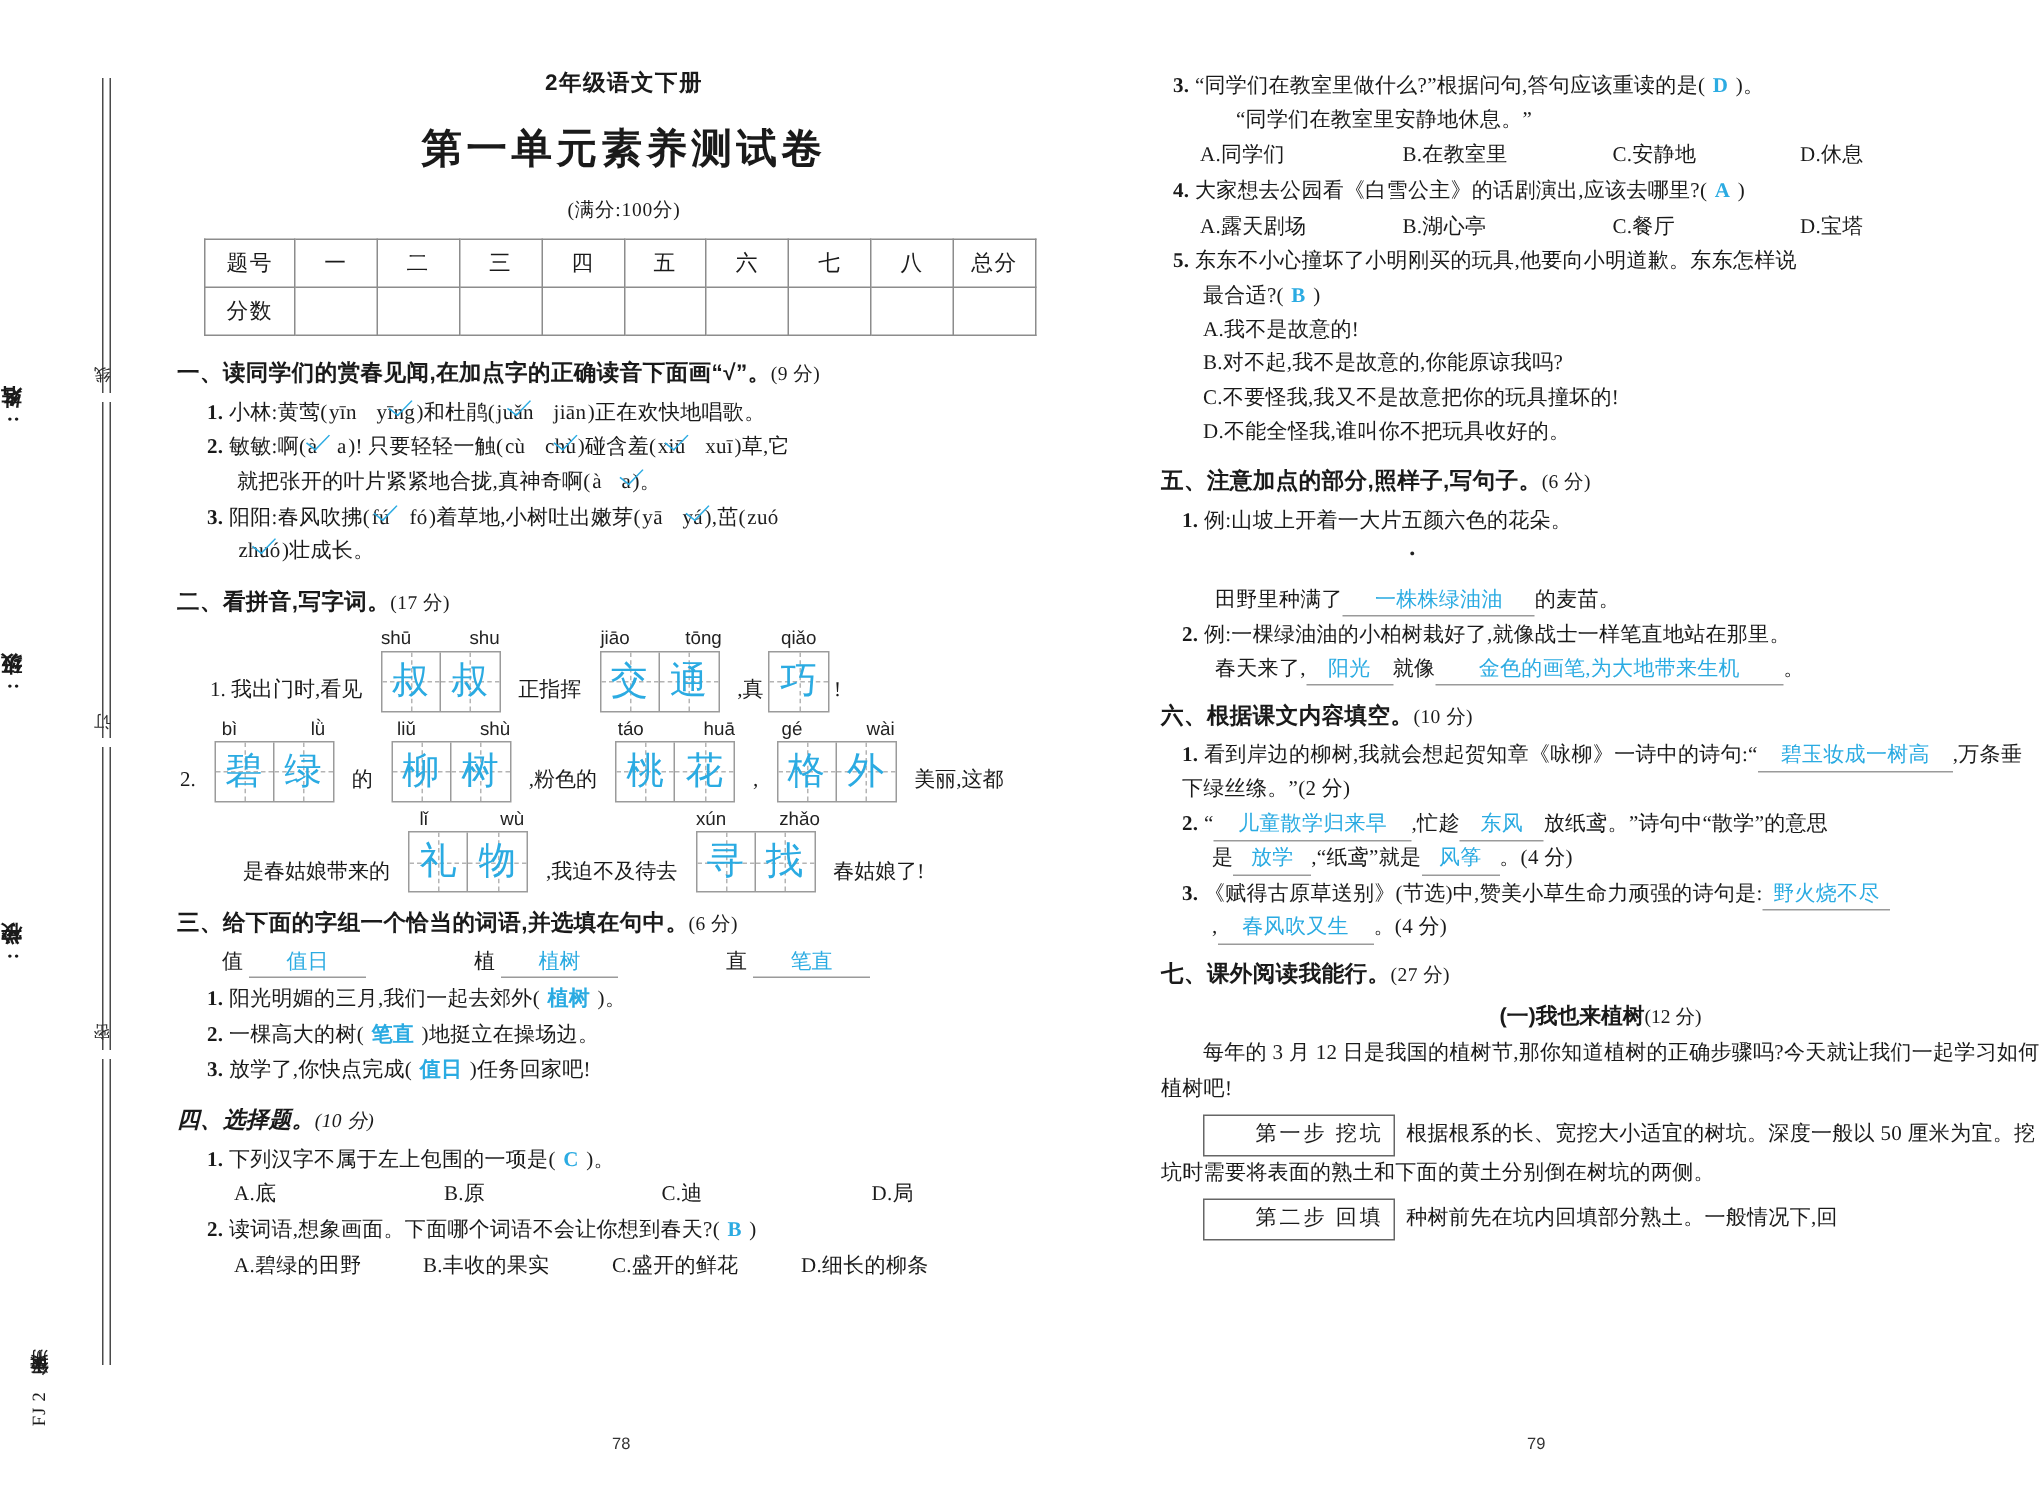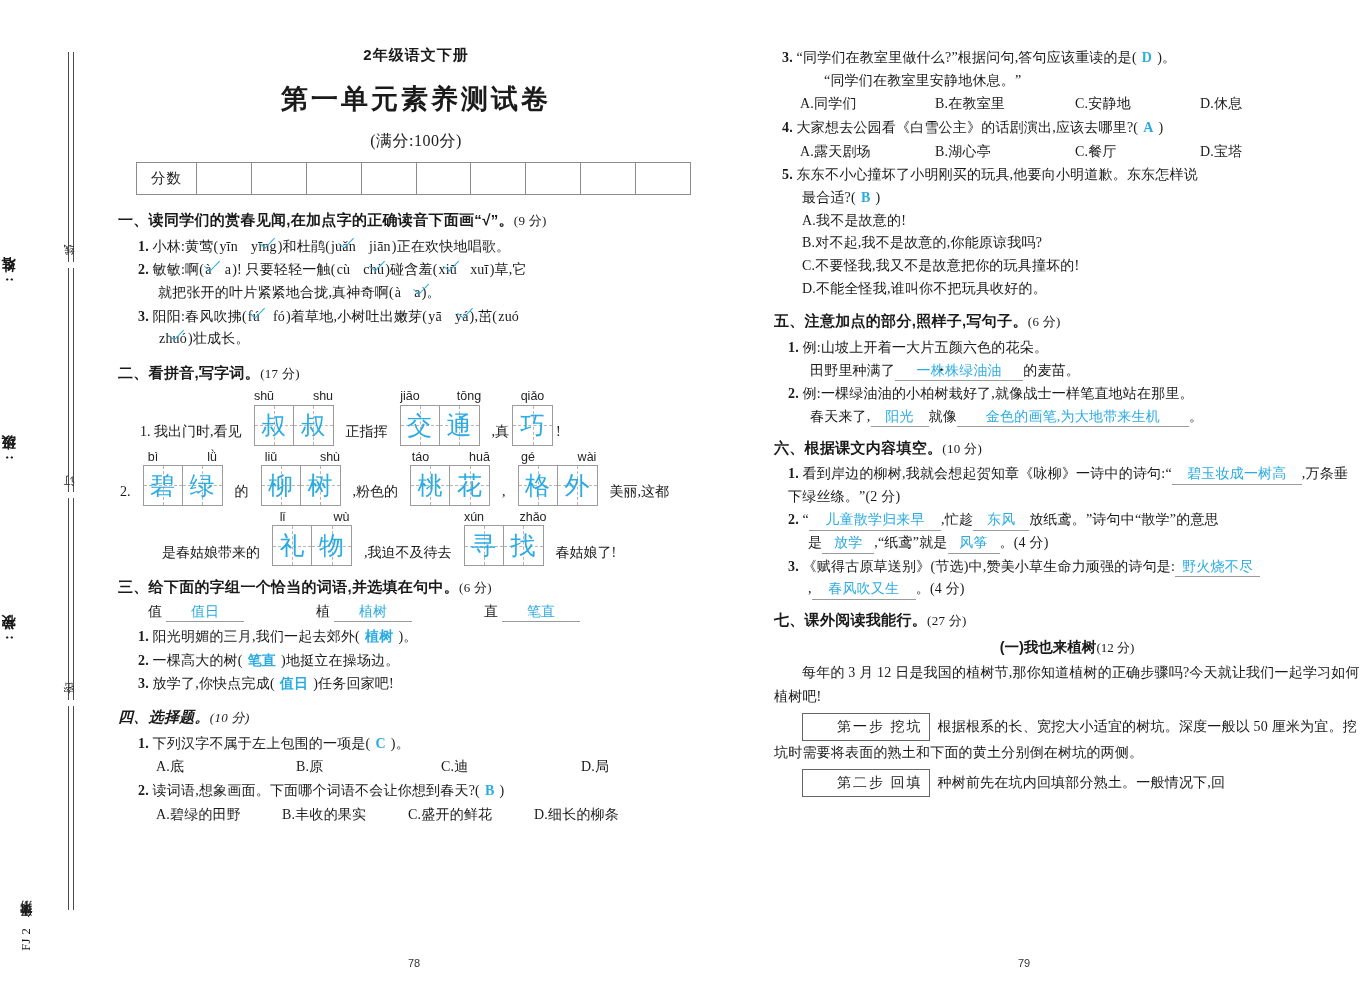--- a/index.html
+++ b/index.html
@@ -60,21 +60,21 @@
     text-align:center; font-size:15px; font-weight:bold;
     font-family:"Liberation Sans", sans-serif; letter-spacing:1px;
     margin-bottom:16px;
   }
   .maintitle {
     text-align:center; font-size:27px; font-weight:bold;
     font-family:"Liberation Serif", serif; letter-spacing:3px;
     margin:4px 0 14px 0;
   }
   .fullscore {
-    text-align:center; font-size:16px; margin-bottom:10px;
+    text-align:center; font-size:13px; margin-bottom:10px;
     letter-spacing:0.5px;
   }
 
   table.scoretable {
     border-collapse:collapse; width:555px; margin:0 auto 14px 18px;
     table-layout:fixed;
   }
   table.scoretable td {
     border:1px solid #8c8c8c; height:32px; text-align:center;
     font-size:14.5px; font-family:"Liberation Serif", serif;
@@ -196,20 +196,32 @@
   </div>
 
   <div class="col col-left">
 
     <div class="subtitle">2年级语文下册</div>
     <div class="maintitle">第一单元素养测试卷</div>
     <div class="fullscore">(满分:100分)</div>
 
     <table class="scoretable">
       <tbody>
+          <tr>
+        <td class="hd">题号</td>
+        <td>一</td>
+        <td>二</td>
+        <td>三</td>
+        <td>四</td>
+        <td>五</td>
+        <td>六</td>
+        <td>七</td>
+        <td>八</td>
+        <td>总分</td>
+      </tr>
       <tr>
         <td class="hd">分数</td>
         <td></td>
         <td></td>
         <td></td>
         <td></td>
         <td></td>
         <td></td>
         <td></td>
         <td></td>
@@ -472,21 +484,21 @@
       <span class="cont">D.不能全怪我,谁叫你不把玩具收好的。</span>
     </div>
 
     <div class="sec-head" style="margin-top:10px;">
       <span>五、注意加点的部分,照样子,写句子。</span><span class="pts">(6 分)</span>
     </div>
 
     <div class="q" style="margin-left:14px;">
       <span class="num">1.</span>
       <span>例:山坡上开着</span><span class="dotu">一大片五颜六色</span><span>的花朵。</span>
-      <span class="cont" style="margin-left:22px;"><span>田野里种满了</span><span class="answ" style="min-width:128px;">一株株绿油油</span><span>的麦苗。</span></span>
+      <span class="cont" style="margin-left:22px;margin-top:30px;"><span>田野里种满了</span><span class="answ" style="min-width:128px;">一株株绿油油</span><span>的麦苗。</span></span>
     </div>
 
     <div class="q" style="margin-left:14px;">
       <span class="num">2.</span>
       <span>例:一棵绿油油的小柏树栽好了,就像战士一样笔直地站在那里。</span>
       <span class="cont" style="margin-left:22px;"><span>春天来了,</span><span class="answ" style="min-width:58px;">阳光</span><span>就像</span><span class="answ" style="min-width:232px;">金色的画笔,为大地带来生机</span><span>。</span></span>
     </div>
 
     <div class="sec-head" style="margin-top:8px;">
       <span>六、根据课文内容填空。</span><span class="pts">(10 分)</span>

